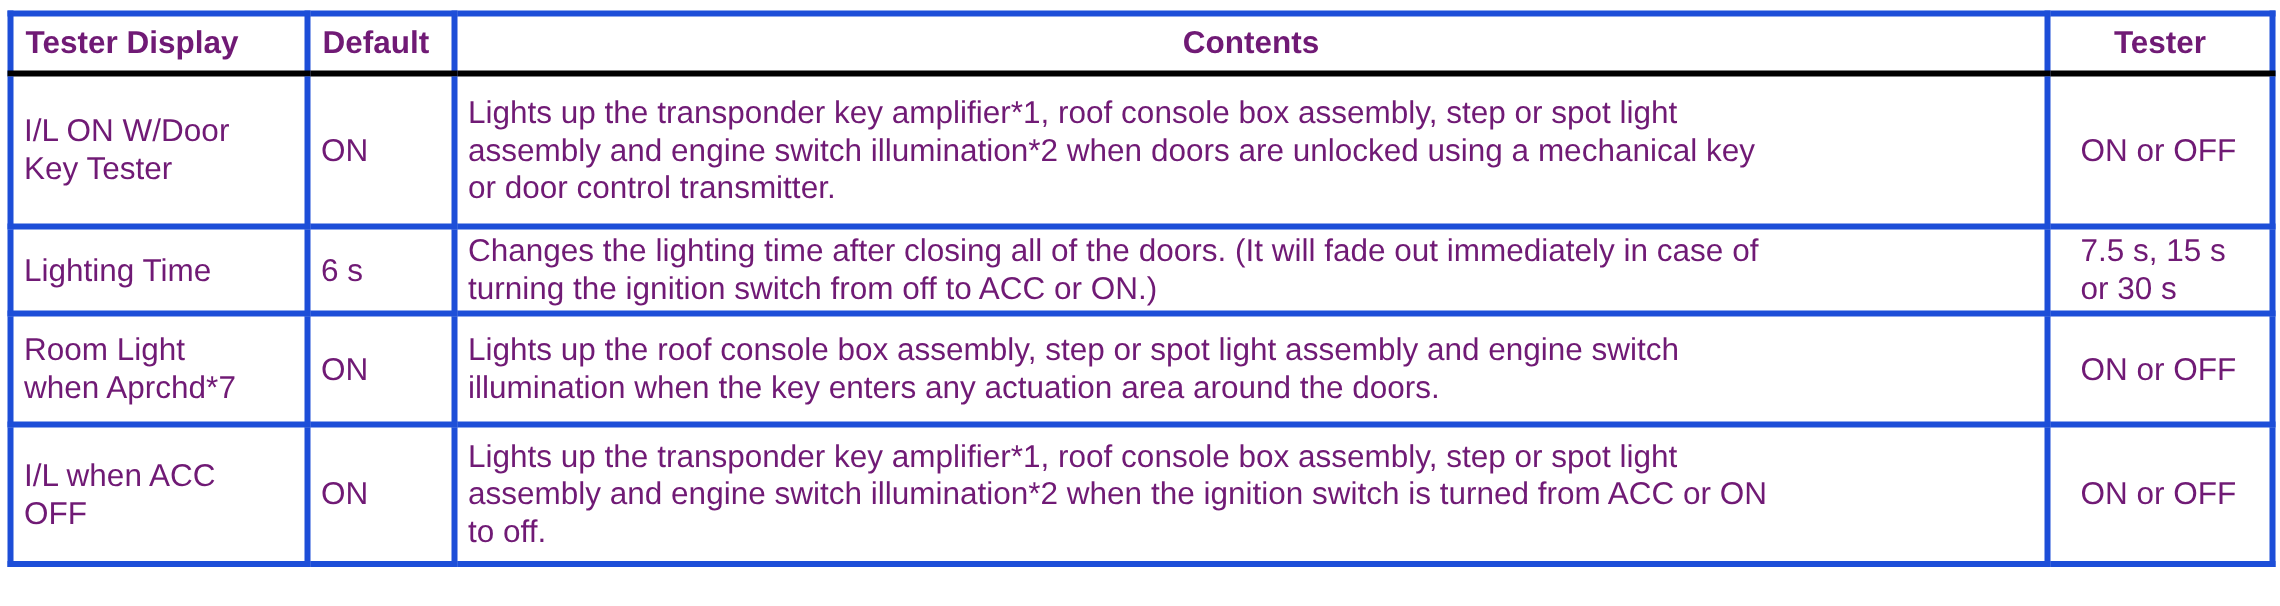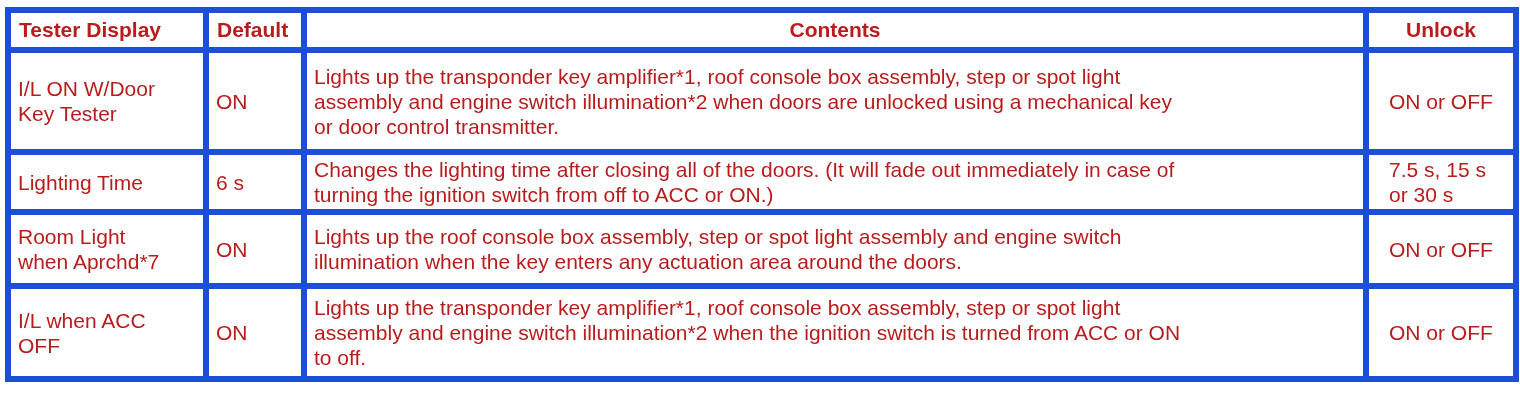--- a/index.html
+++ b/index.html
@@ -13,22 +13,22 @@
   }
   table.settings {
     border-collapse: collapse;
     table-layout: fixed;
     margin: 7px 0 0 5px;
     width: 1508px;
     border: 4px solid #000;
     background: #fff;
   }
   .settings th, .settings td {
-    border: 6px solid #1d4ed8;
-    color: #b91c1c;
+    border: 4px solid #1d4ed8;
+    color: #701a75;
     vertical-align: middle;
     overflow: hidden;
     box-sizing: border-box;
   }
   .settings thead tr { height: 40px; }
   .settings th {
     font-size: 21px;
     font-weight: bold;
     line-height: 24px;
     padding: 3px 8px;
@@ -59,21 +59,21 @@
     <col style="width:198px">
     <col style="width:98px">
     <col style="width:1062px">
     <col style="width:150px">
   </colgroup>
   <thead>
     <tr>
       <th class="h-left">Tester Display</th>
       <th class="h-left">Default</th>
       <th class="h-center">Contents</th>
-      <th class="h-center">Unlock</th>
+      <th class="h-center">Tester</th>
     </tr>
   </thead>
   <tbody>
     <tr class="r0">
       <td class="c1">I/L ON W/Door
 Key Tester</td>
       <td class="c2">ON</td>
       <td class="c3">Lights up the transponder key amplifier*1, roof console box assembly, step or spot light
 assembly and engine switch illumination*2 when doors are unlocked using a mechanical key
 or door control transmitter.</td>

